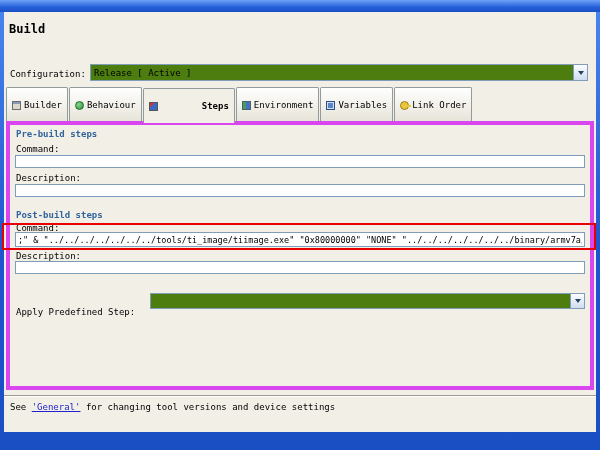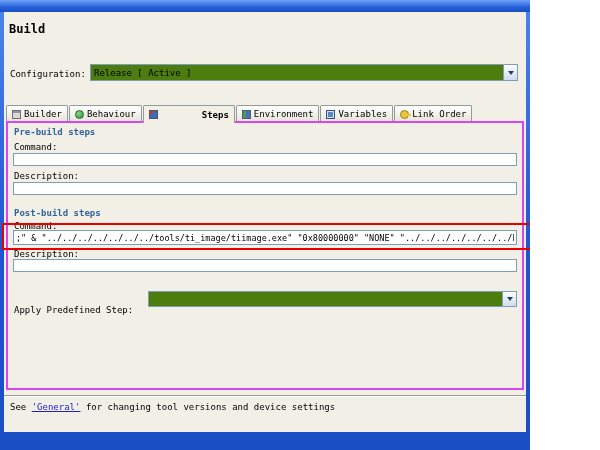--- a/index.html
+++ b/index.html
@@ -1,21 +1,21 @@
 <!DOCTYPE html>
 <html><head>
 <meta charset="utf-8">
 <style>
   * { box-sizing: border-box; }
   html, body { margin: 0; padding: 0; }
   body { font-family: "DejaVu Sans Mono", monospace; }
 
   .screen {
     position: relative;
-    width: 530px; height: 450px;
+    width: 600px; height: 450px;
     background: linear-gradient(180deg, #4a86ee, #1e56d0 55%, #1a4fc4);
     overflow: hidden;
   }
   .titlebar {
     position: absolute; top: 0; left: 0; right: 0; height: 12px;
     background: linear-gradient(180deg, #6ea1f7, #2560da 60%, #1a4fc4);
   }
   .content {
     position: absolute; left: 4px; right: 4px; top: 12px; height: 420px;
     background: #f1efe6;
@@ -42,21 +42,21 @@
     display: flex; align-items: center; justify-content: center;
   }
   .arrow { width: 0; height: 0; border-left: 3px solid transparent; border-right: 3px solid transparent; border-top: 4px solid #214263; }
 
   .tabbar {
     position: absolute; left: 2px; right: 2px; top: 92px; height: 18px;
     display: flex; align-items: flex-end;
   }
   .tab {
     height: 15px; display: flex; align-items: center; gap: 3px;
-    padding: 8px 5px; margin-right: 1px;
+    padding: 17px 5px; margin-right: 1px;
     background: linear-gradient(180deg, #ffffff, #e6e3d7);
     border: 1px solid #919b9c; border-bottom: none;
     border-radius: 2px 2px 0 0;
     font-size: 9px; white-space: nowrap; cursor: default;
   }
   .tab.active {
     height: 18px; background: #f1efe6;
     position: relative; z-index: 3; margin-bottom: -1px;
     font-weight: bold;
     gap: 44px;
@@ -66,21 +66,21 @@
   .i-behaviour { background: radial-gradient(circle at 35% 35%, #86d886, #2d8f3c); border: 1px solid #1d6b2a; border-radius: 50%; }
   .i-steps { background: linear-gradient(135deg, #c23a3a 35%, #3a6bc4 35%); border: 1px solid #555; }
   .i-variables { background: #5b84c4; border: 1px solid #2d4f86; box-shadow: inset 0 0 0 1px #cfe0f4; }
   .i-environment { background: linear-gradient(90deg, #4a9a5a 50%, #4a6fc0 50%); border: 1px solid #44636b; }
   .i-key { background: #e9c63a; border: 1px solid #9a7d1e; border-radius: 50%; position: relative; }
   .i-key::after { content: ""; position: absolute; right: -3px; top: 3px; width: 4px; height: 2px; background: #e9c63a; }
   .i-dependencies { background: linear-gradient(180deg, #9db8e0 50%, #3a6bc4 50%); border: 1px solid #2d4f86; }
 
   .tab-panel {
     position: absolute; left: 2px; right: 2px; top: 109px; height: 269px;
-    background: #f1efe6; border: 2px solid #d946ef; z-index: 2;
+    background: #f1efe6; border: 4px solid #d946ef; z-index: 2;
   }
   .txt {
     position: absolute; left: 5px; right: 5px; height: 13px;
     border: 1px solid #7f9db9; background: #fff;
     font-family: "DejaVu Sans Mono", monospace; font-size: 8.5px;
     padding: 0 2px; white-space: nowrap; overflow: hidden;
   }
   .txt.cmd { height: 15px; }
 
   .red-box {

